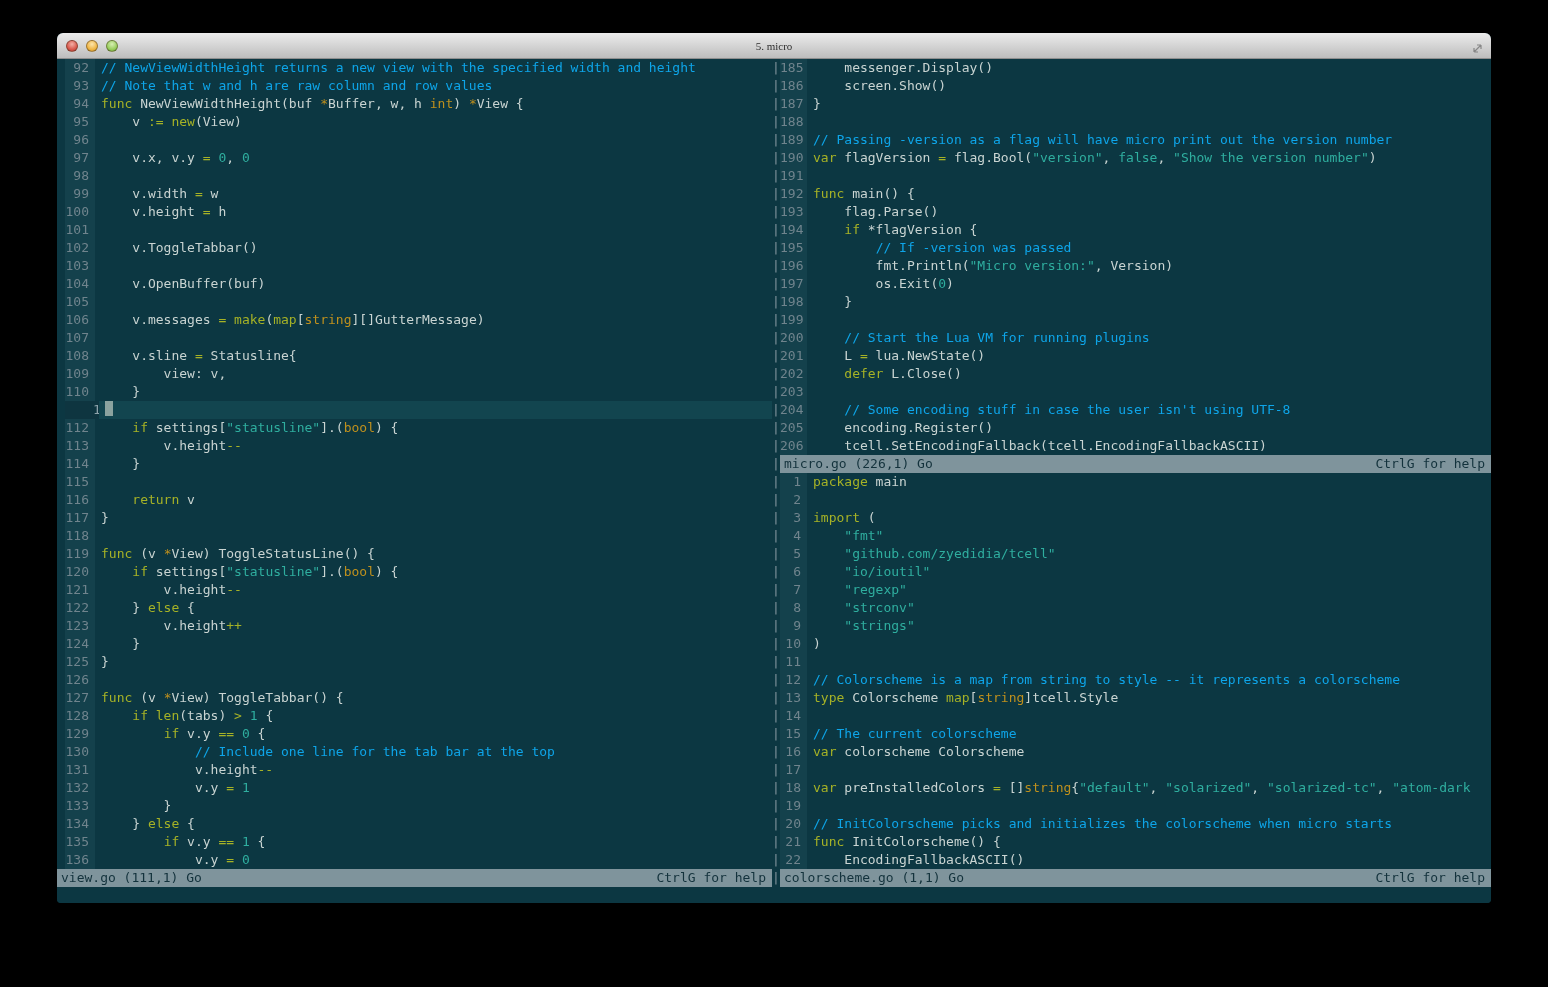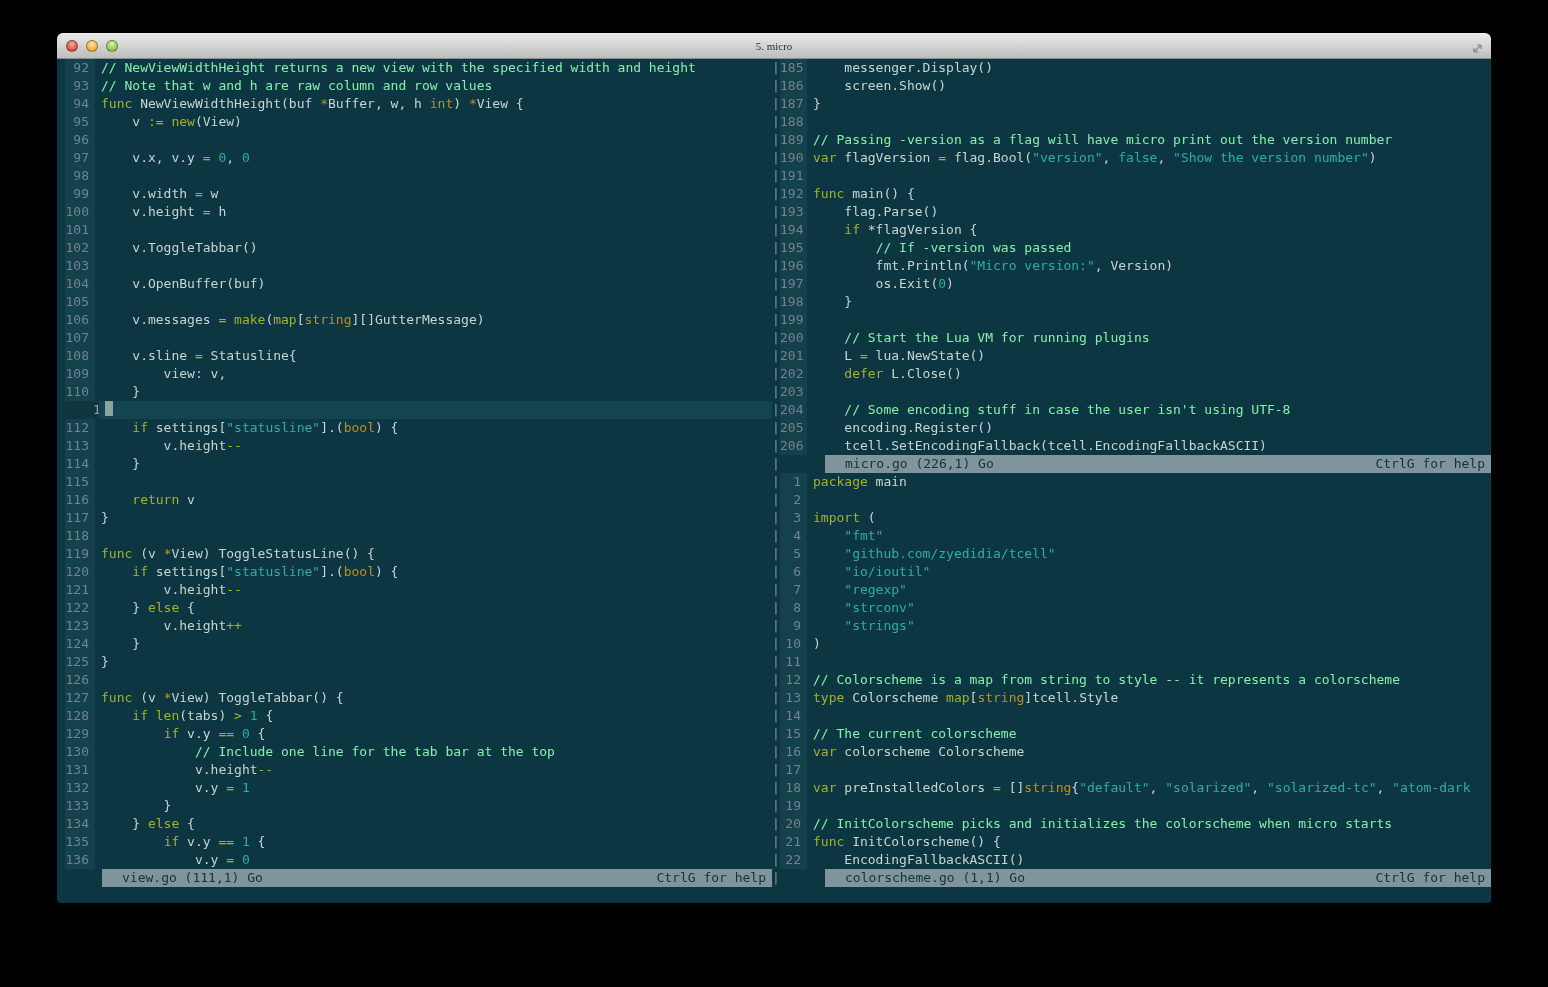--- a/index.html
+++ b/index.html
@@ -33,27 +33,27 @@
   .right-code{height:396px;flex:none;}
 
   .row{display:flex;height:18px;white-space:pre;overflow:hidden;}
   .ln{width:30px;flex:none;background:#14414c;color:#70848d;text-align:right;padding-right:6px;box-sizing:border-box;}
   .right-content .ln{width:27px;}
   .code{flex:1;padding-left:6px;overflow:hidden;}
   .cursorline .code{background:#12454f;}
   .cursorline .ln{background:#0e3540;color:#8ea3aa;padding-left:28px;}
   .cursor{display:inline-block;width:8px;height:15px;background:#8ba39f;vertical-align:-2px;}
 
-  .tx{color:#c9d4d2;} .cm{color:#86efac;} .kw{color:#a6b226;} .op{color:#a6b226;}
+  .tx{color:#c9d4d2;} .cm{color:#0ea5e9;} .kw{color:#a6b226;} .op{color:#a6b226;}
   .ty{color:#bf901d;} .st{color:#2fae9f;} .ct{color:#2fae9f;}
 
   .statusbar{
     height:18px;flex:none;background:#7f949c;color:#13323c;
     display:flex;justify-content:space-between;align-items:center;
-    padding:0 6px 0 20px;box-sizing:border-box;white-space:pre;margin-left:45px;
+    padding:0 6px 0 4px;box-sizing:border-box;white-space:pre;
   }
   .right-col{flex:1;display:flex;}
   .divider{width:8px;flex:none;color:#7d929b;overflow:hidden;text-align:center;}
   .divider span{display:block;height:18px;}
   .right-content{flex:1;display:flex;flex-direction:column;overflow:hidden;}
   .cmdline{flex:1;background:#0c3742;}
 </style>
 </head>
 <body>
 

